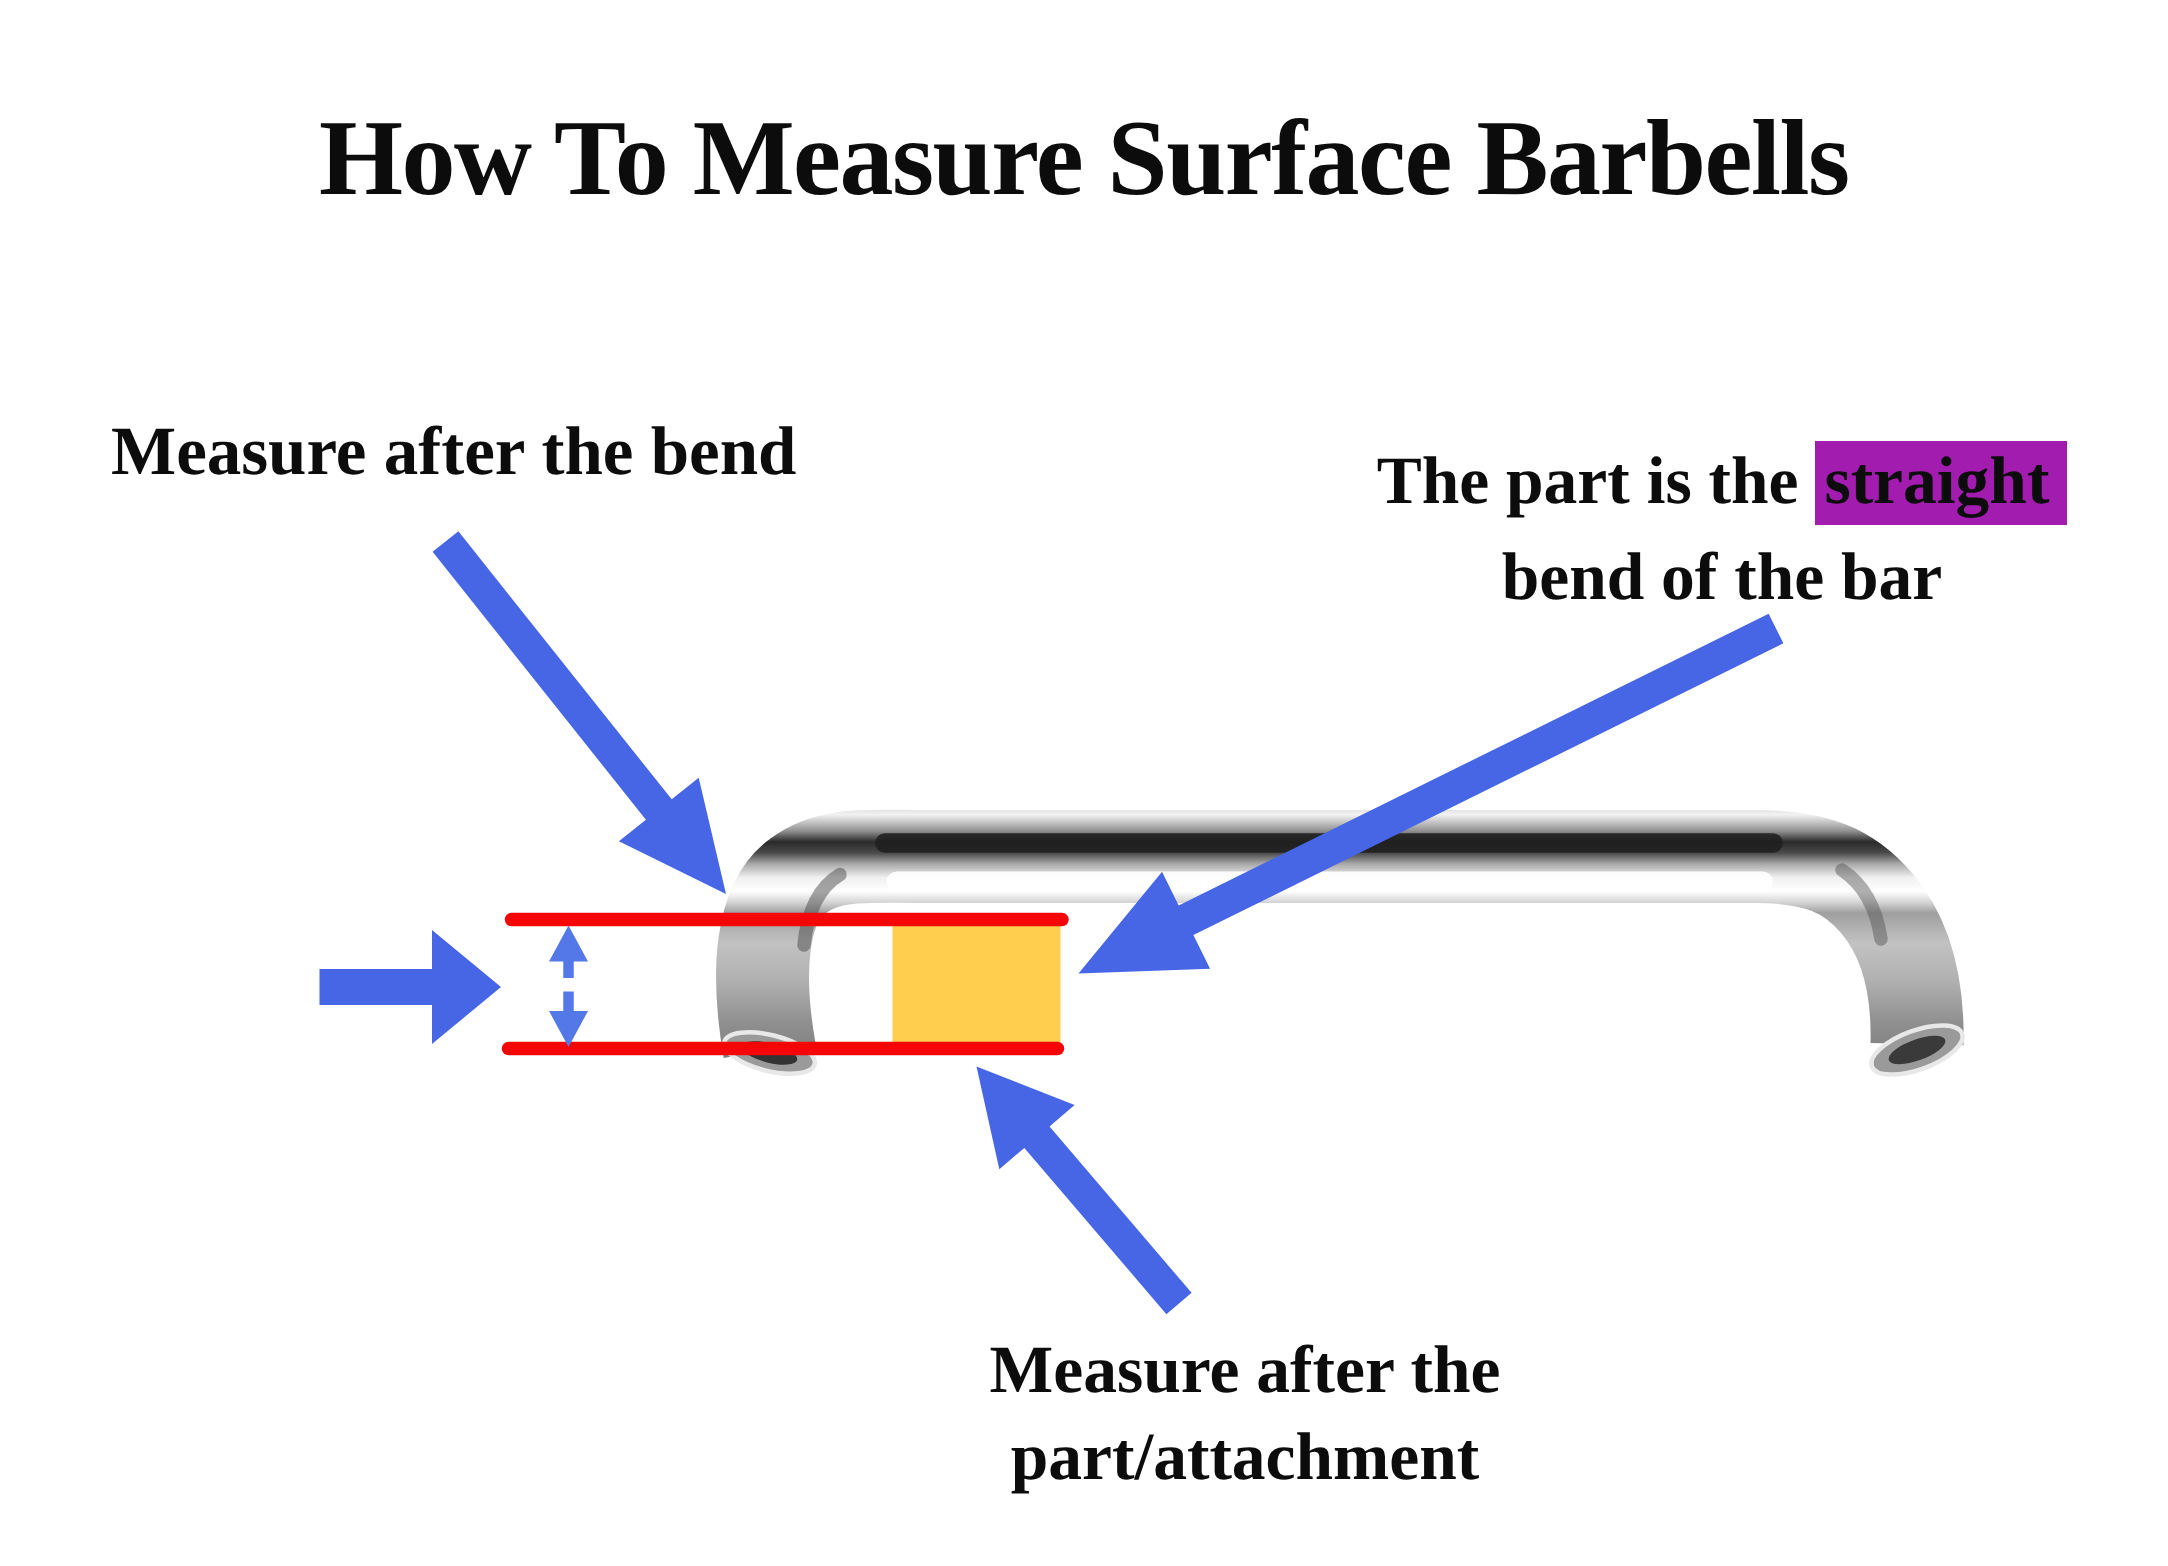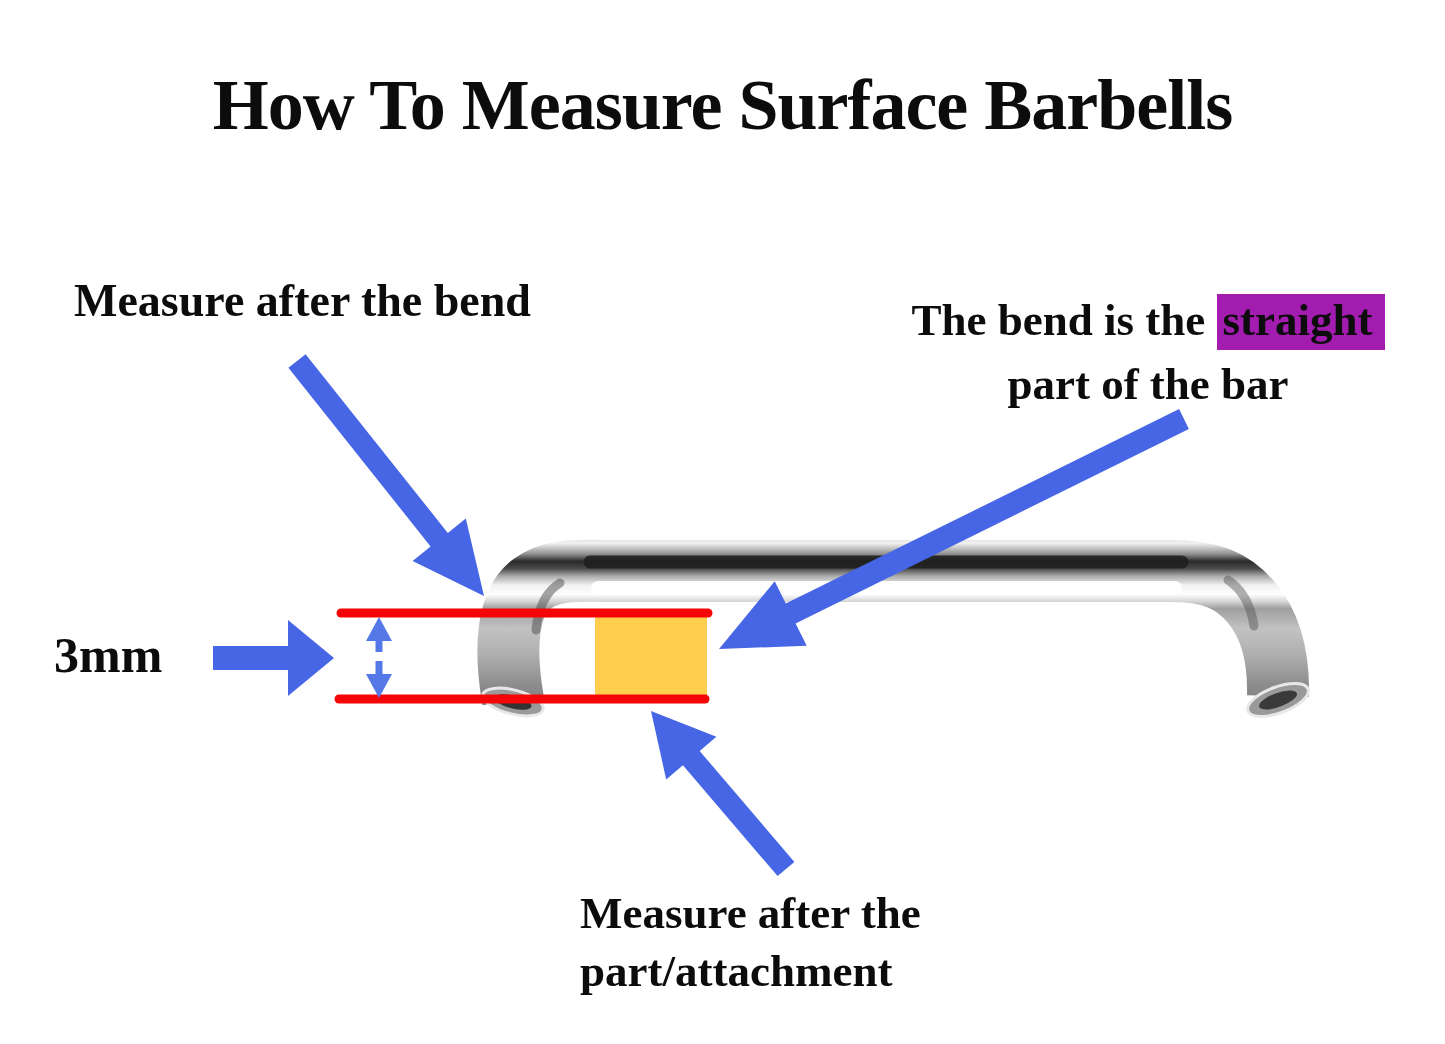--- a/index.html
+++ b/index.html
@@ -37,36 +37,35 @@
     background:#a21caf;
     padding:1px 12px 5px 6px;
   }
   .label-3mm{
     left:54px;top:626px;
     font-size:50px;
   }
   .label-ball{
     left:580px;top:884px;width:500px;
     font-size:45px;line-height:58px;
-    white-space:normal;
+    text-align:center;white-space:normal;
   }
   .diagram-svg{position:absolute;left:0;top:0;}
 </style>
 </head>
 <body>
 
 <div class="page">
 
   <h1 class="title">How To Measure Surface Barbells</h1>
 
   <div class="label label-bend">Measure after the bend</div>
 
-  <div class="label label-depth"><span>The bend is the </span><span class="hl">straight</span><br><span>part of the bar</span></div>
+  <div class="label label-depth"><span>The part is the </span><span class="hl">straight</span><br><span>bend of the bar</span></div>
 
-  <div class="label label-3mm">3mm</div>
 
   <div class="label label-ball"><span>Measure after the</span><br><span>part/attachment</span></div>
 
   <svg class="diagram-svg" width="1445" height="1044" viewBox="0 0 1445 1044">
     <defs>
       <linearGradient id="chrome" gradientUnits="userSpaceOnUse" x1="0" y1="534" x2="0" y2="716">
         <stop offset="0" stop-color="#c9c9c9"></stop>
         <stop offset="0.05" stop-color="#f2f2f2"></stop>
         <stop offset="0.11" stop-color="#909090"></stop>
         <stop offset="0.15" stop-color="#2a2a2a"></stop>

